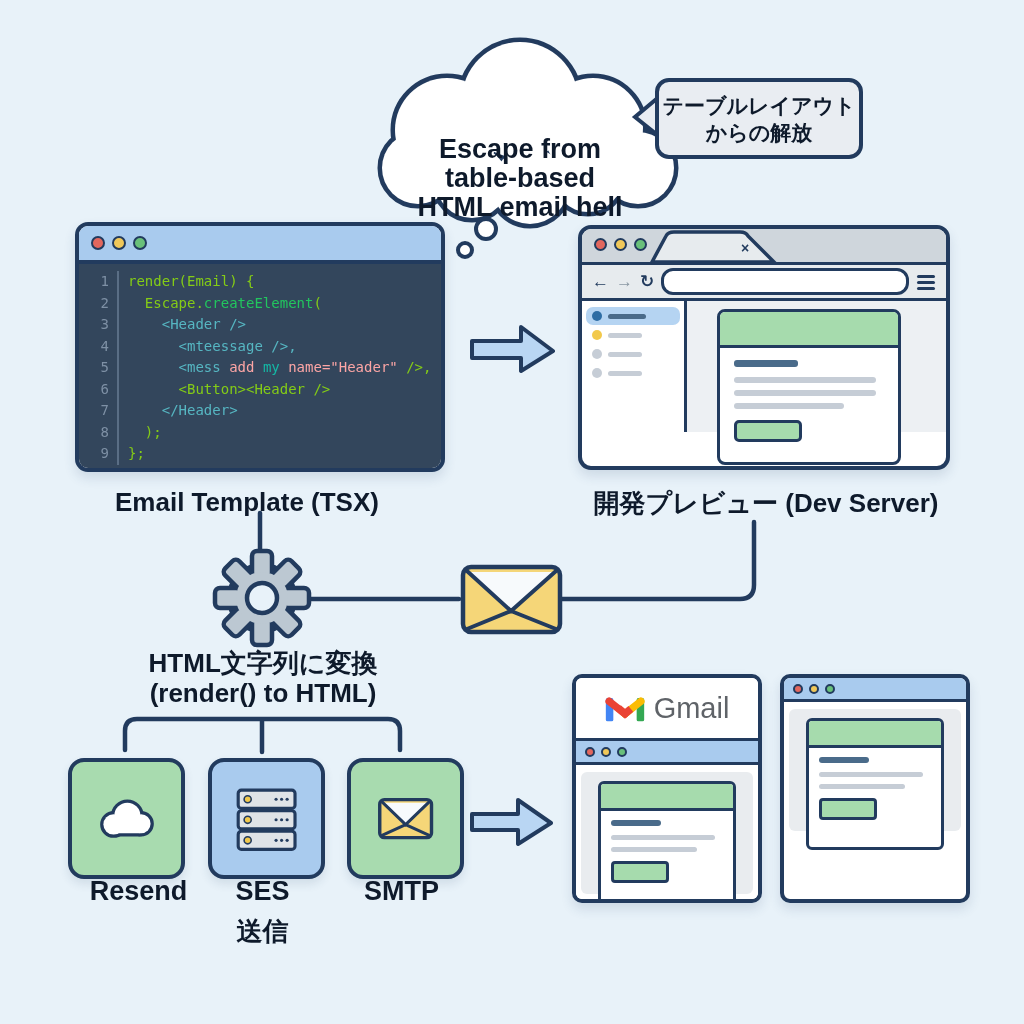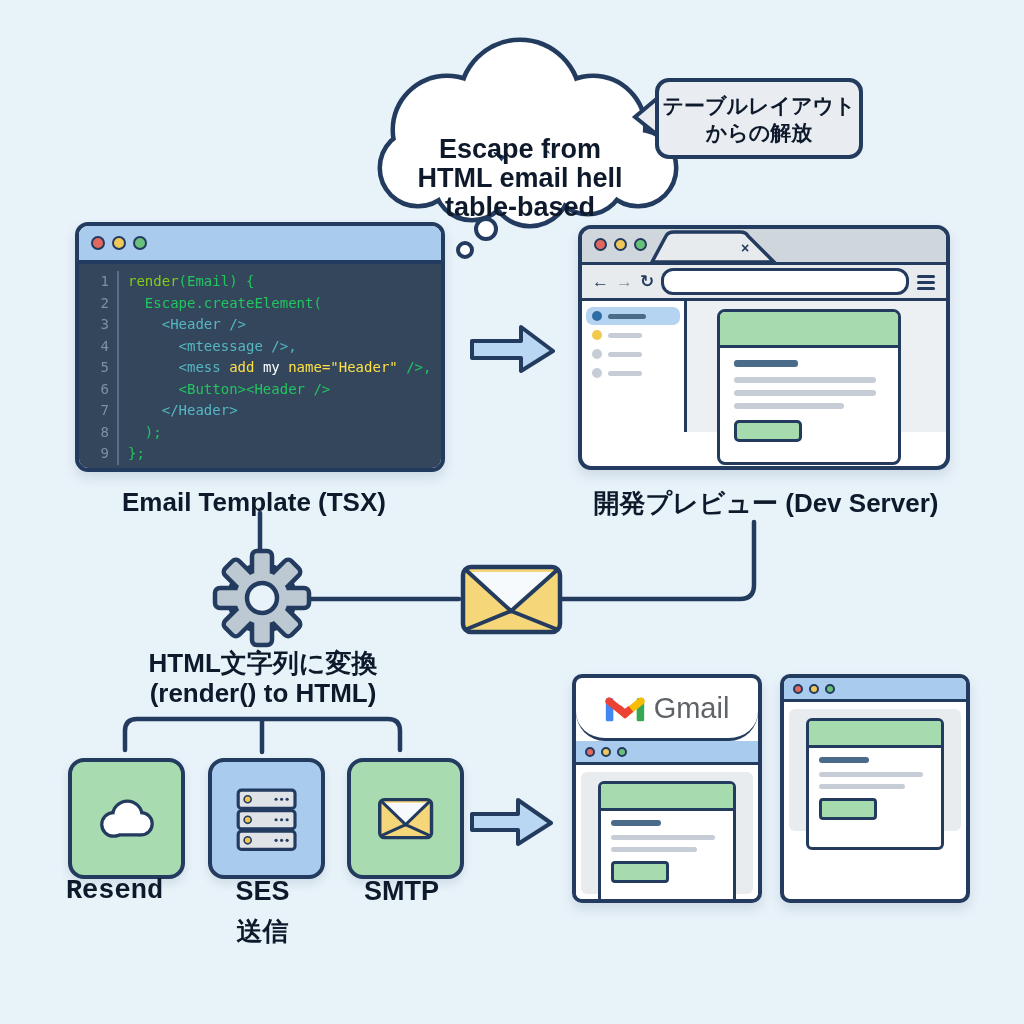--- a/index.html
+++ b/index.html
@@ -18,22 +18,22 @@
   
   .e-titlebar{height:34px;background:#A9CBEE;display:flex;align-items:center;padding-left:12px;gap:7px;
               border-bottom:4px solid #223B5E;}
   .tl{width:14px;height:14px;border-radius:50%;border:2.5px solid #223B5E;box-sizing:border-box;}
   .tl.r{background:#E2675E}.tl.y{background:#F0C85A}.tl.g{background:#69C07A}
   .e-body{background:#33465C;height:212px;padding-top:7px;font-family:"DejaVu Sans Mono",monospace;
           font-size:14px;line-height:21.5px;}
   .cl{display:flex;white-space:pre;}
   .ln{width:30px;text-align:right;color:#7E90A5;flex:0 0 auto;}
   .code-seg-wrap{border-left:2px solid #5A6E85;margin-left:8px;padding-left:9px;}
-  .c-kw{color:#84cc16}.c-fn{color:#22c55e}.c-tag{color:#56B6C2}.c-str{color:#fde047}
-  .c-var{color:#ffffff}.c-pl{color:#22c55e}
+  .c-kw{color:#84cc16}.c-fn{color:#22c55e}.c-tag{color:#56B6C2}.c-str{color:#fca5a5}
+  .c-var{color:#14b8a6}.c-pl{color:#84cc16}
   
   .lab{position:absolute;z-index:3;text-align:center;font-weight:600;font-size:26px;color:#0E1A2B;}
   .lab .b{font-weight:700;}
   
   .b-tabbar{height:33px;background:#CFD6DC;position:relative;border-bottom:3.5px solid #223B5E;}
   .b-lights{position:absolute;left:12px;top:9px;display:flex;gap:7px;}
   .tl2{width:13px;height:13px;border-radius:50%;border:2.5px solid #223B5E;box-sizing:border-box;}
   .b-navbar{height:33px;background:#E7EBEE;display:flex;align-items:center;padding:0 10px;
             border-bottom:3.5px solid #223B5E;gap:7px;}
   .nav-glyph{font-size:17px;font-weight:700;color:#223B5E;line-height:1;}
@@ -52,21 +52,21 @@
   .ln-dark{background:#4A6B8A;height:7px;border-radius:3px;}
   .ln-gray{background:#C6CDD6;height:6px;border-radius:3px;}
   .mc-btn{background:#A6DBAD;border:3.5px solid #223B5E;border-radius:5px;}
   
   .svc{position:absolute;width:109px;height:113px;border:4.5px solid #223B5E;border-radius:16px;
        display:flex;align-items:center;justify-content:center;z-index:2;box-shadow:0 5px 10px rgba(40,70,110,.12);}
   .svc.green{background:#A8DBAF}.svc.blue{background:#A9CBEE}
   .svc-label{position:absolute;z-index:3;text-align:center;font-weight:600;font-size:27px;color:#0E1A2B;}
   
   .i-header{height:60px;background:#fff;border-bottom:3.5px solid #223B5E;display:flex;
-            align-items:center;justify-content:center;gap:9px;border-radius:29px;}
+            align-items:center;justify-content:center;gap:9px;}
   .i-brand-gmail{font-size:29px;color:#5F6368;font-weight:400;}
   .i-brand-outlook{font-size:29px;color:#1272C4;font-weight:400;}
   .i-bluebar{height:21px;background:#A9CBEE;border-bottom:3px solid #223B5E;display:flex;
              align-items:center;gap:6px;padding-left:9px;}
   .tl3{width:10px;height:10px;border-radius:50%;border:2px solid #223B5E;box-sizing:border-box;}
   .i-content{position:relative;height:135px;background:#fff;}
   .i-inset{position:absolute;left:5px;right:5px;top:7px;bottom:6px;background:#E9ECEF;border-radius:6px;}
   .i-card{position:absolute;left:22px;top:16px;width:132px;height:126px;background:#fff;
           border:3px solid #223B5E;border-radius:6px;overflow:hidden;}
   .i-card .head{height:24px;background:#A6DBAD;border-bottom:3px solid #223B5E;}
@@ -138,22 +138,22 @@
       <polygon points="469,572 554,572 511,611" fill="#F7FAFC"></polygon>
       <g fill="none" stroke="#223B5E" stroke-width="4" stroke-linecap="round">
         <path d="M467,571 L511,611 L556,571"></path>
         <path d="M467,629 L511,611 M556,629 L511,611"></path>
       </g>
     </g>
   </svg>
 
   <div class="abs cloud-text" style="left:400px;top:93px;width:240px;margin-top:42px;">
     <div>Escape from</div>
+    <div>table-based</div>
     <div>HTML email hell</div>
-    <div>table-based</div>
   </div>
 
   <div class="abs speech" style="left:655px;top:78px;width:208px;height:81px;">
     <div>テーブルレイアウト</div>
     <div>からの解放</div>
   </div>
 
   <div class="win" style="left:75px;top:222px;width:370px;height:250px;">
     <div class="e-titlebar">
       <span class="tl r"></span>
@@ -165,21 +165,21 @@
       <div class="cl"><span class="ln">2</span><span class="code-seg-wrap"><span class="c-pl">  Escape.</span><span class="c-fn">createElement</span><span class="c-pl">(</span></span></div>
       <div class="cl"><span class="ln">3</span><span class="code-seg-wrap"><span class="c-tag">    &lt;Header /&gt;</span></span></div>
       <div class="cl"><span class="ln">4</span><span class="code-seg-wrap"><span class="c-tag">      &lt;mteessage /&gt;,</span></span></div>
       <div class="cl"><span class="ln">5</span><span class="code-seg-wrap"><span class="c-tag">      &lt;mess </span><span class="c-str">add </span><span class="c-var">my </span><span class="c-str">name=</span><span class="c-str">"Header"</span><span class="c-pl"> /&gt;,</span></span></div>
       <div class="cl"><span class="ln">6</span><span class="code-seg-wrap"><span class="c-pl">      &lt;Button&gt;&lt;Header /&gt;</span></span></div>
       <div class="cl"><span class="ln">7</span><span class="code-seg-wrap"><span class="c-tag">    &lt;/Header&gt;</span></span></div>
       <div class="cl"><span class="ln">8</span><span class="code-seg-wrap"><span class="c-pl">  );</span></span></div>
       <div class="cl"><span class="ln">9</span><span class="code-seg-wrap"><span class="c-pl">};</span></span></div>
     </div>
   </div>
-  <div class="lab" style="left:69px;top:487px;width:370px;">Email Template (TSX)</div>
+  <div class="lab" style="left:62px;top:487px;width:370px;">Email Template (TSX)</div>
 
   <div class="win" style="left:578px;top:225px;width:372px;height:245px;">
     <div class="b-tabbar">
       <svg width="363" height="33" style="position:absolute;left:0;top:0;">
         <path d="M70,33 L84,7 Q86,3 92,3 H158 Q164,3 166,7 L192,33 Z" fill="#E7EBEE" stroke="#223B5E" stroke-width="3.5"></path>
         <text x="163" y="24" font-size="14" font-weight="bold" fill="#223B5E" text-anchor="middle">×</text>
       </svg>
       <div class="b-lights">
         <span class="tl2" style="background:#E2675E"></span>
         <span class="tl2" style="background:#F0C85A"></span>
@@ -281,21 +281,21 @@
   <div class="svc green" style="left:347px;top:758px;">
     <svg width="86" height="86" viewBox="0 0 109 113">
       <rect x="20" y="31" width="68" height="50" rx="6" fill="#F5D678" stroke="#223B5E" stroke-width="4.5"></rect>
       <polygon points="25,35 83,35 54,64" fill="#F7FAFC"></polygon>
       <g fill="none" stroke="#223B5E" stroke-width="4" stroke-linecap="round">
         <path d="M23,34 L54,64 L85,34"></path>
         <path d="M23,78 L54,64 M85,78 L54,64"></path>
       </g>
     </svg>
   </div>
-  <div class="svc-label" style="left:60px;top:876px;width:109px;font-family:Liberation Mono, monospace;">Resend</div>
+  <div class="svc-label" style="left:84px;top:876px;width:109px;">Resend</div>
   <div class="svc-label" style="left:208px;top:876px;width:109px;">SES</div>
   <div class="svc-label" style="left:347px;top:876px;width:109px;text-align:center;">SMTP</div>
   <div class="lab" style="left:90px;top:915px;width:345px;line-height:32px;">
     <div class="b">送信</div>
   </div>
 
   <div class="win" style="left:572px;top:674px;width:190px;height:229px;border-radius:10px;">
     <div class="i-header">
       <svg width="40" height="30" viewBox="0 0 48 36">
         <rect x="1" y="6" width="9" height="28" rx="2" fill="#4285F4"></rect>

